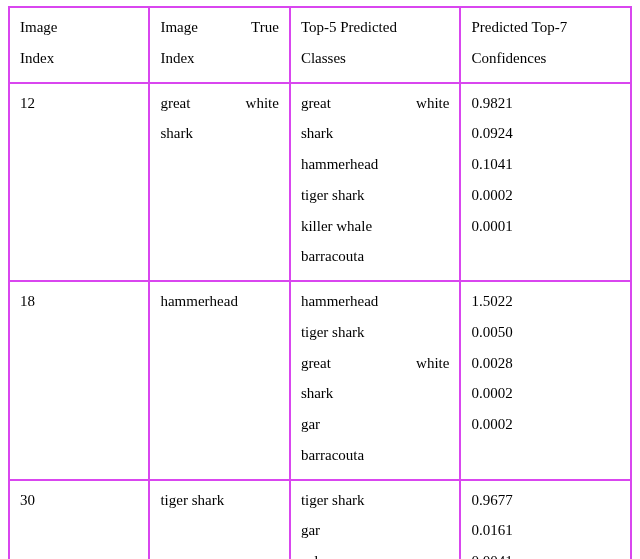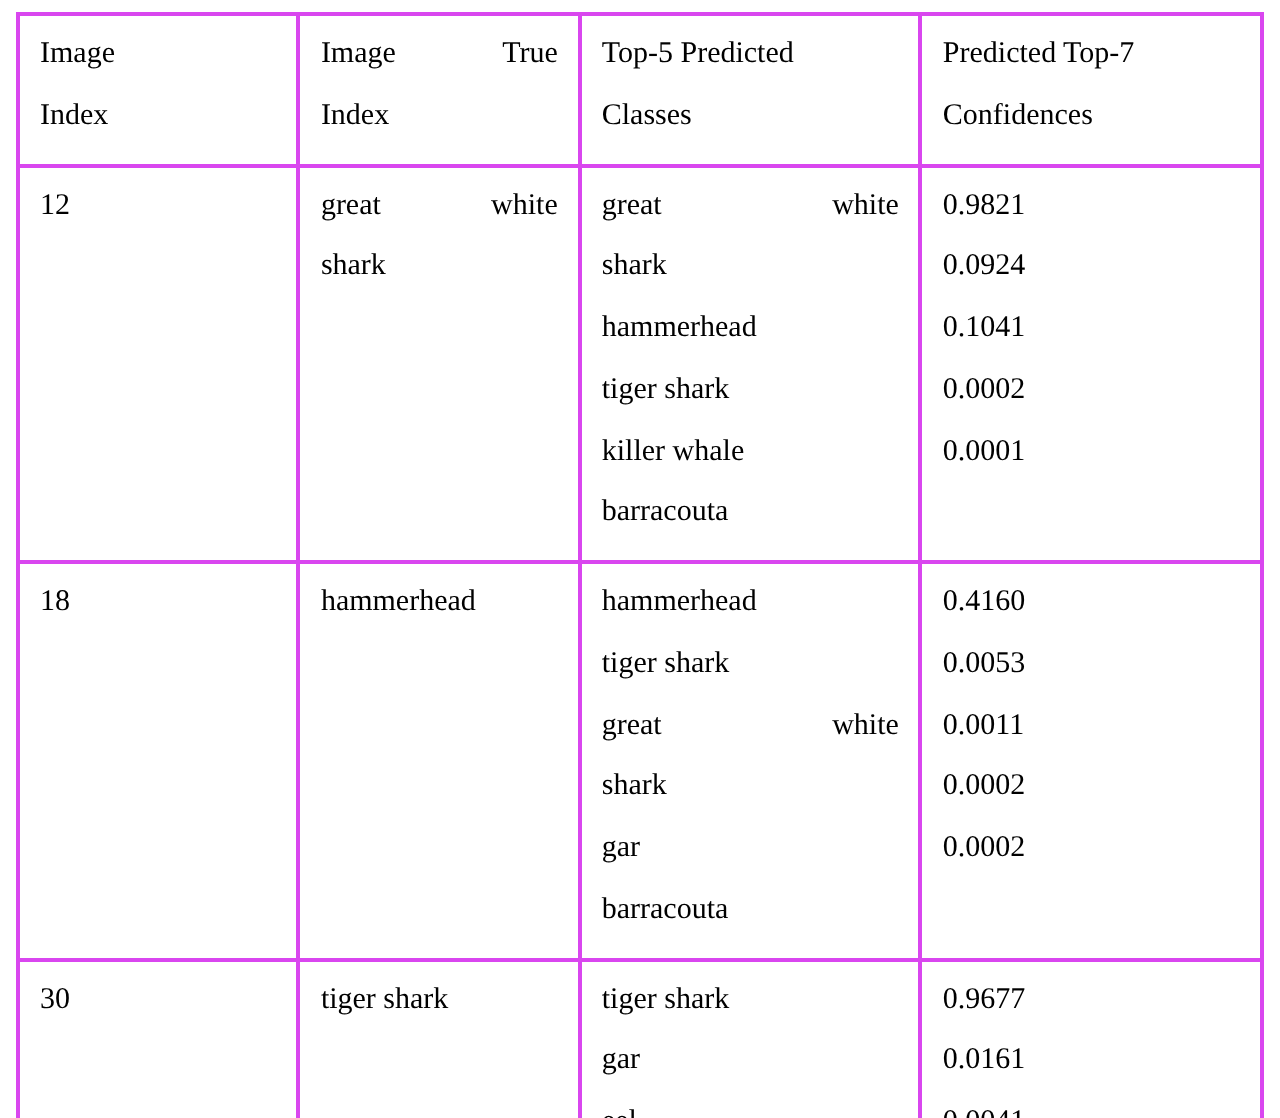--- a/index.html
+++ b/index.html
@@ -115,23 +115,23 @@
           <span>tiger shark</span>
           <span class="jline">
             <span>great</span>
             <span>white</span>
           </span>
           <span>shark</span>
           <span>gar</span>
           <span>barracouta</span>
         </td>
         <td>
-          <span>0.4160</span>
-          <span>0.0053</span>
-          <span>0.0011</span>
+          <span>1.5022</span>
+          <span>0.0050</span>
+          <span>0.0028</span>
           <span>0.0002</span>
           <span>0.0002</span>
         </td>
       </tr>
       <tr>
         <td>
           <span>30</span>
         </td>
         <td>
           <span>tiger shark</span>

